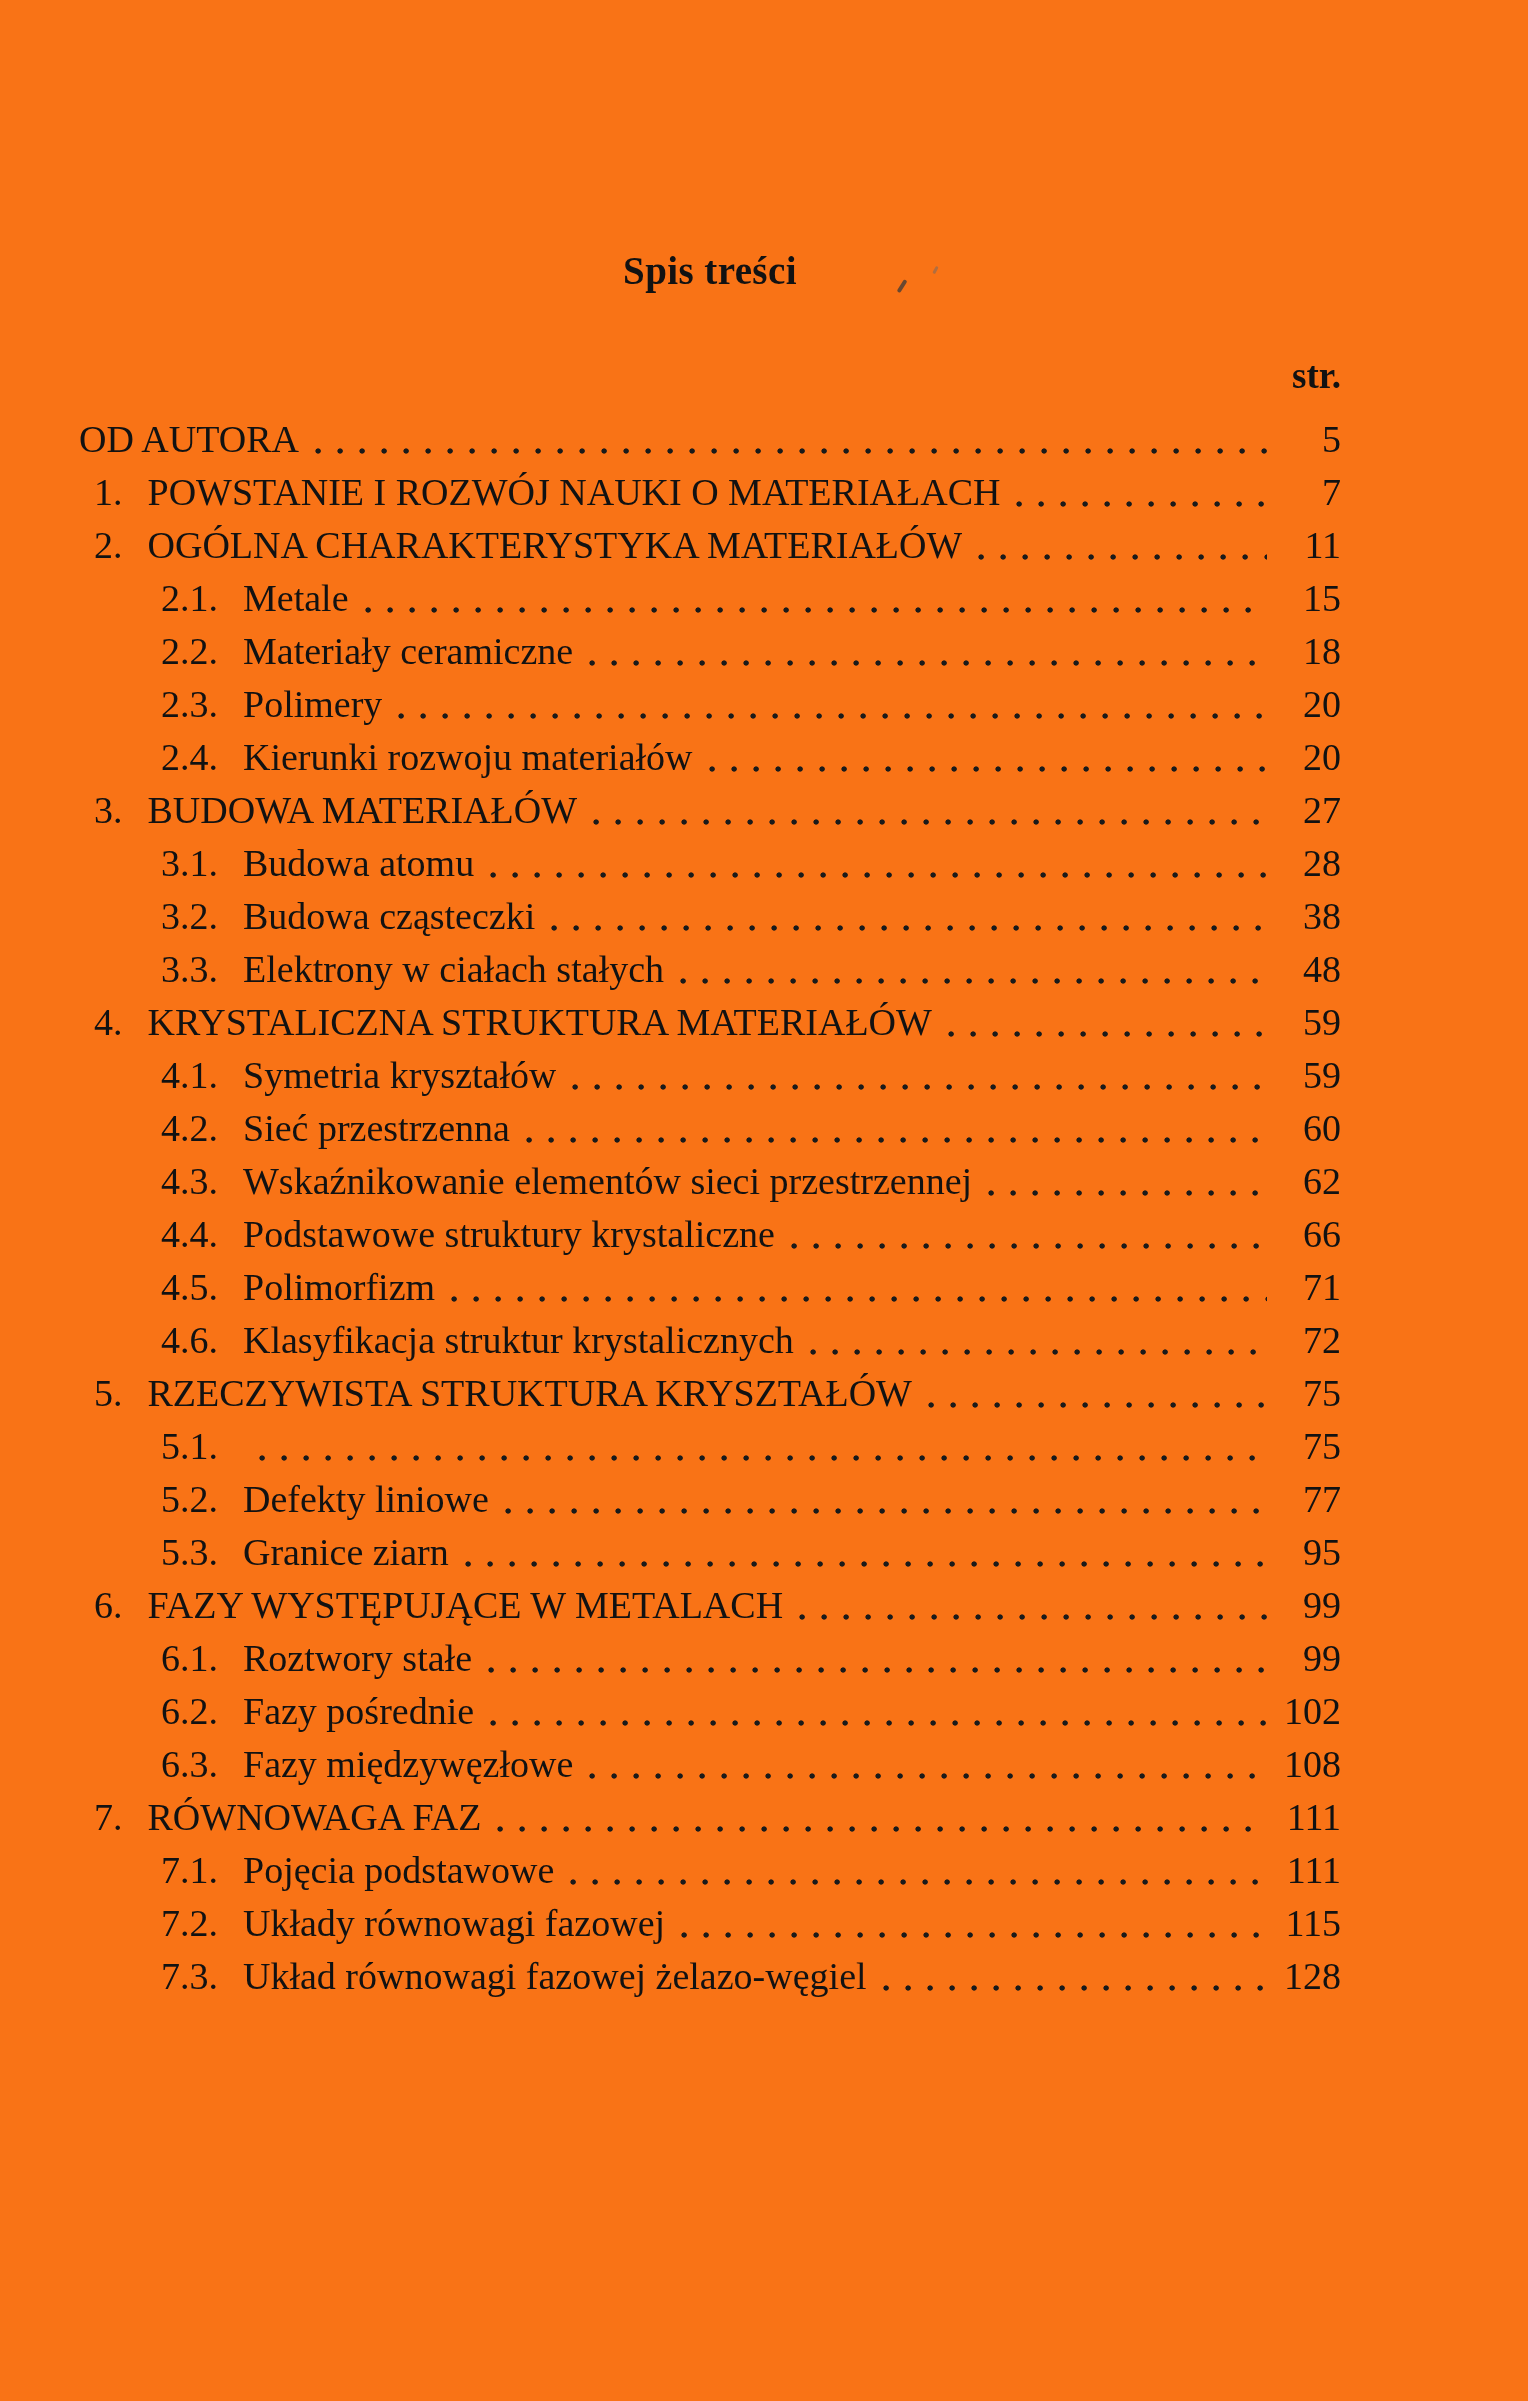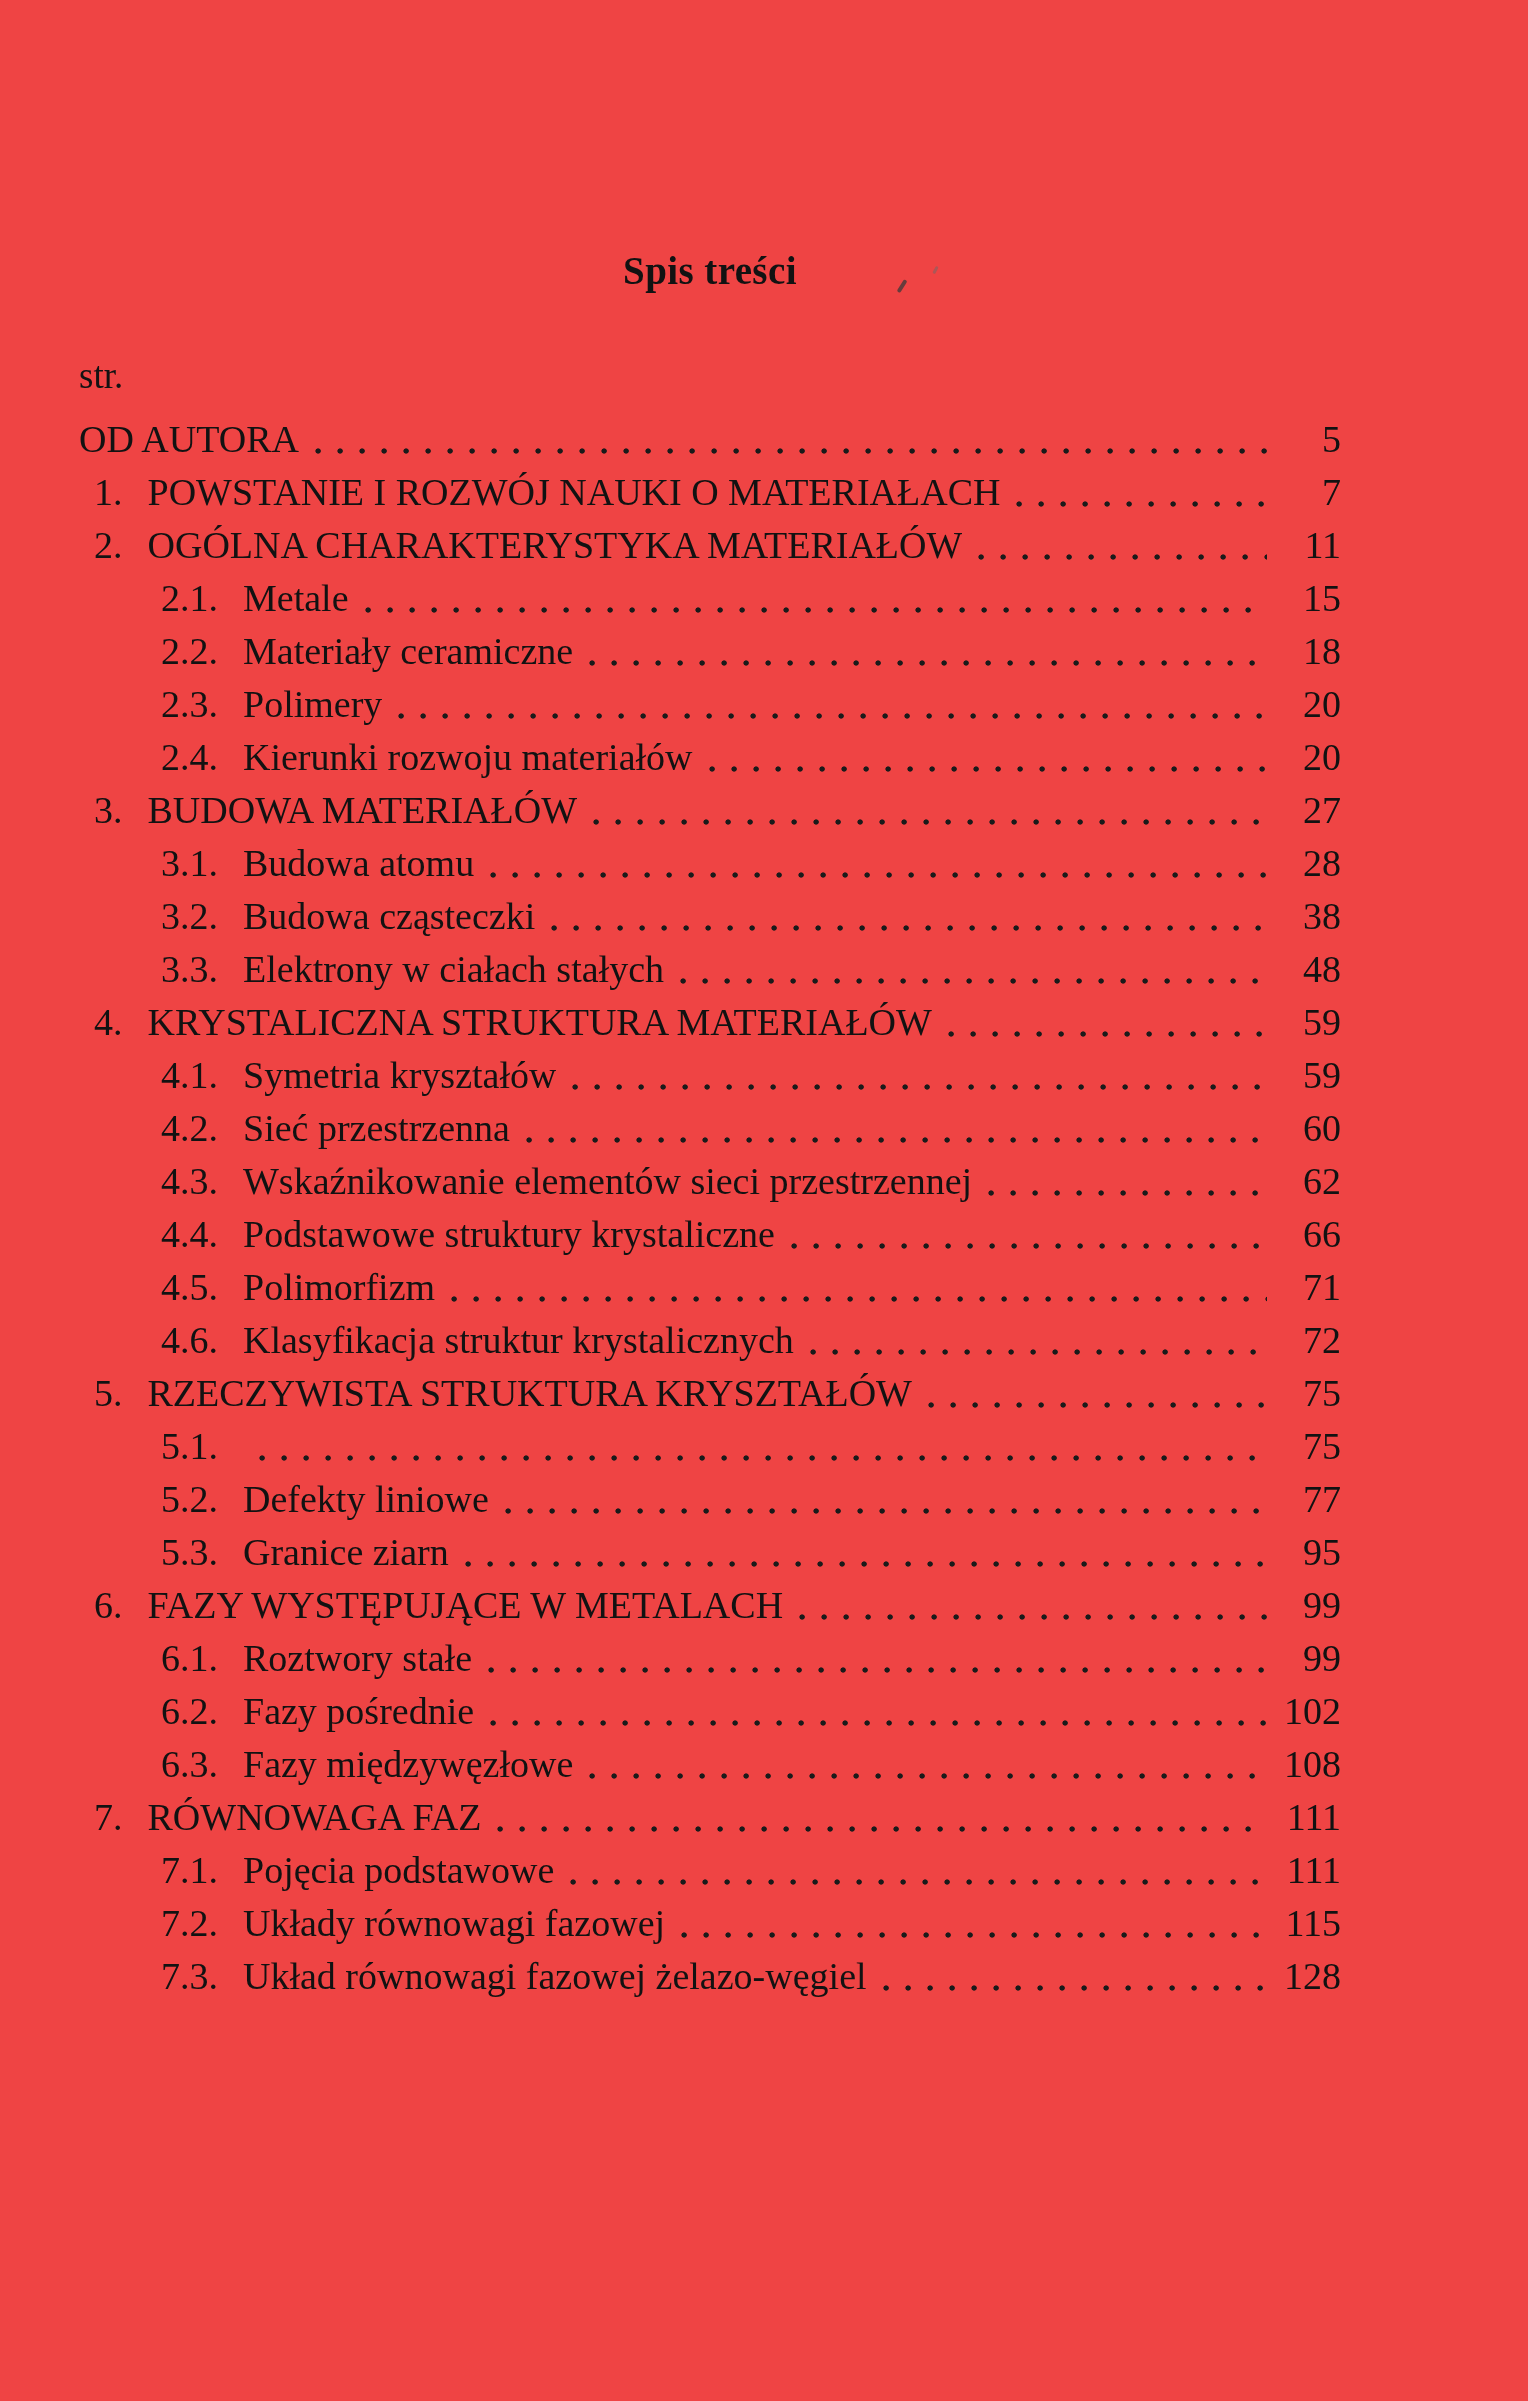--- a/index.html
+++ b/index.html
@@ -14,35 +14,36 @@
     color: #121212;
     position: relative;
     overflow: hidden;
   }
   .doc-page {
     position: relative;
     box-sizing: border-box;
     width: 100%;
     height: 100%;
     padding: 248px 187px 0 79px;
-    background: #ef4444;
+    background: #f97316;
   }
   .title {
     margin: 0;
     text-align: center;
     font-size: 39px;
     line-height: 46px;
     font-weight: 700;
     letter-spacing: 0.4px;
   }
   .col-header {
     margin-top: 62px;
+    text-align: right;
     font-size: 37px;
     line-height: 39px;
-    font-weight: 400;
+    font-weight: 700;
   }
   .toc {
     margin-top: 18px;
   }
   .toc-row {
     display: flex;
     align-items: baseline;
   }
   .toc-row .num,
   .toc-row .label,

